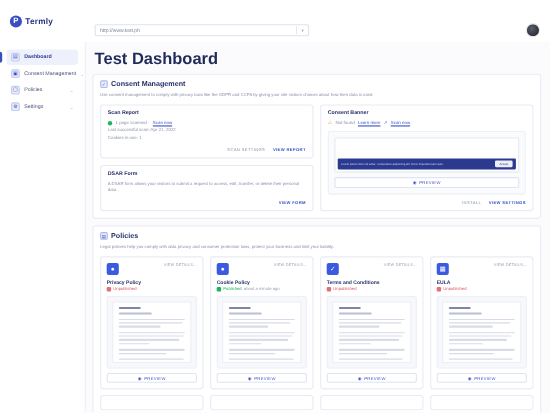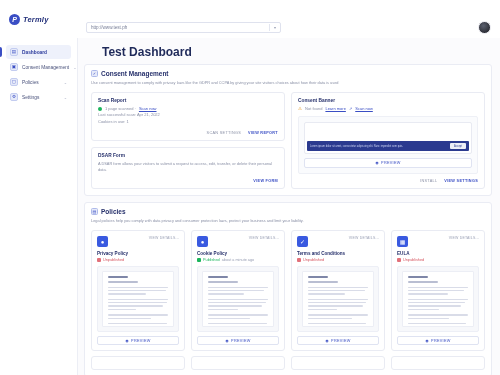--- a/index.html
+++ b/index.html
@@ -8,21 +8,21 @@
     background: #ffffff;
     font-family: "Liberation Sans", sans-serif;
     overflow: hidden;
     color: #2b3a67;
   }
   .app { position: relative; width: 500px; height: 375px; background: #fbfbfd; }
 
   
   .topbar {
     position: absolute; top: 0; left: 0; width: 500px; height: 38px;
-    background: #ffffff; display: flex; align-items: center; font-style: italic;
+    background: #ffffff; display: flex; align-items: center;
   }
   .brand { display: flex; align-items: center; gap: 3px; margin-left: 9px; width: 68px; }
   .brand-mark {
     width: 11px; height: 11px; border-radius: 50%;
     background: #3a4ec4; color: #fff; font-size: 7px; font-weight: bold;
     display: flex; align-items: center; justify-content: center;
     line-height: 1;
   }
   .brand-name { font-size: 7.5px; font-weight: bold; color: #23307a; letter-spacing: .2px; }
 
@@ -69,21 +69,21 @@
   }
   .nav-label { font-size: 4.8px; color: #48507a; flex: 1; white-space: nowrap; }
   .nav-item.active .nav-label { color: #2b3a9c; font-weight: bold; }
   .nav-caret { font-size: 4px; color: #a7adc2; }
 
   
   .main {
     position: absolute; left: 78px; top: 38px; width: 422px; height: 337px;
     background: #fbfbfd; padding: 6px 8px 0 6px; overflow: hidden;
   }
-  .page-title { font-size: 12px; font-weight: bold; color: #1f2a5a; margin: 1px 0 5px 18px; }
+  .page-title { font-size: 15px; font-weight: bold; color: #1f2a5a; margin: 1px 0 5px 2px; }
 
   .panel {
     background: #ffffff; border: 1px solid #eaecf4; border-radius: 3px;
     padding: 5px 6px 6px 6px; margin-bottom: 6px;
   }
   .sec-head { display: flex; align-items: center; gap: 3px; margin-bottom: 3px; }
   .sec-ico {
     width: 7px; height: 7px; border-radius: 1.5px; background: #e6eaf9;
     border: 1px solid #aebaea; display:flex; align-items:center;
     justify-content:center; font-size:4px; color:#3a4ec4; line-height:1;

